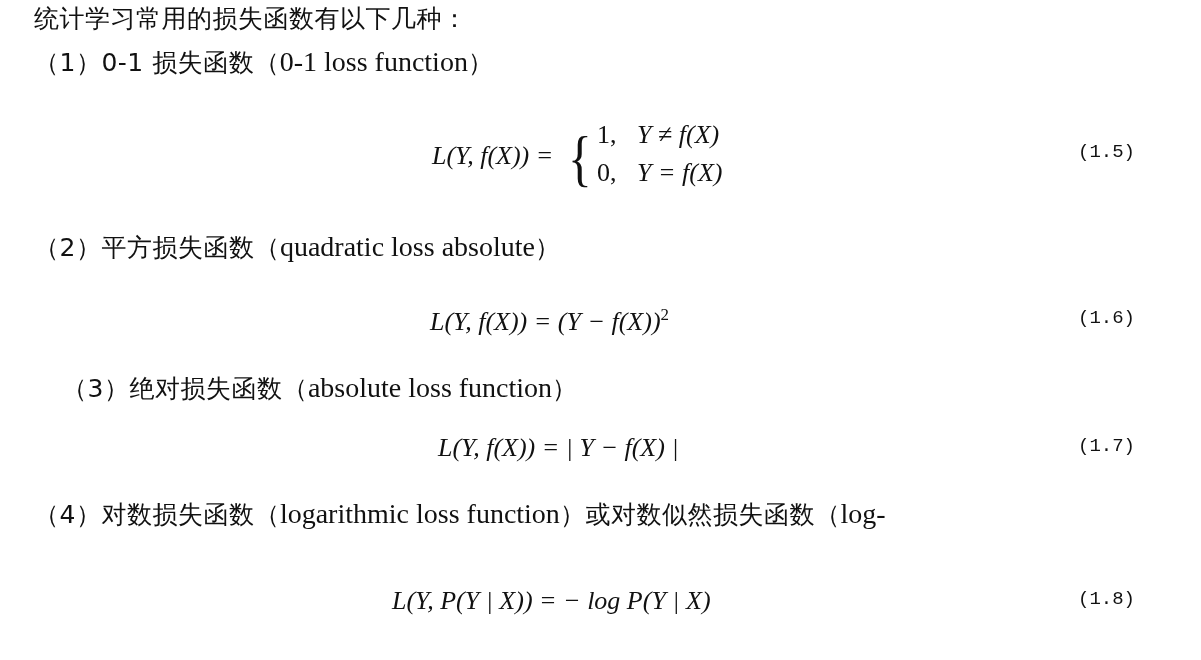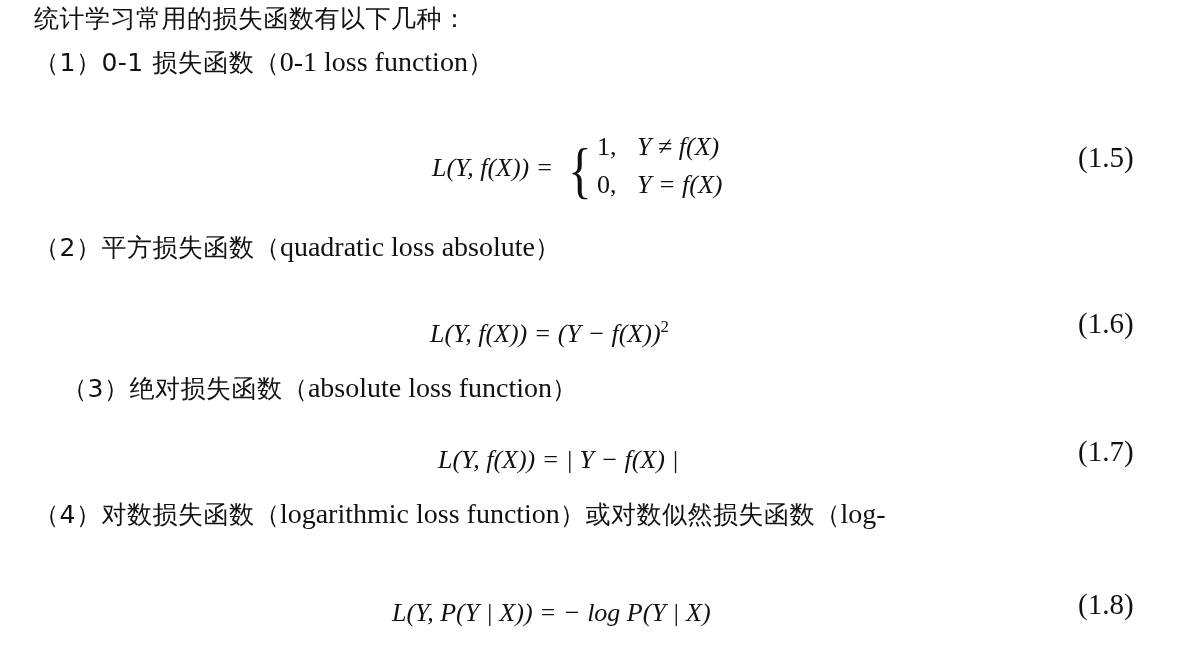--- a/index.html
+++ b/index.html
@@ -34,25 +34,24 @@
     font-size: 25px;
   }
   .para .en {
     font-family: "Liberation Serif", serif;
     font-size: 28px;
   }
   .formula {
     font-family: "Liberation Serif", serif;
     font-style: italic;
     font-size: 26px;
-    margin-top: 12px;
   }
   .eqnum {
-    font-family: Liberation Serif, serif;
-    font-size: 29px;
+    font-family: Liberation Mono, monospace;
+    font-size: 19px;
     font-style: normal;
   }
   .sup {
     font-size: 0.65em;
     vertical-align: super;
     font-style: normal;
   }
   
   .cases {
     display: inline-flex;

